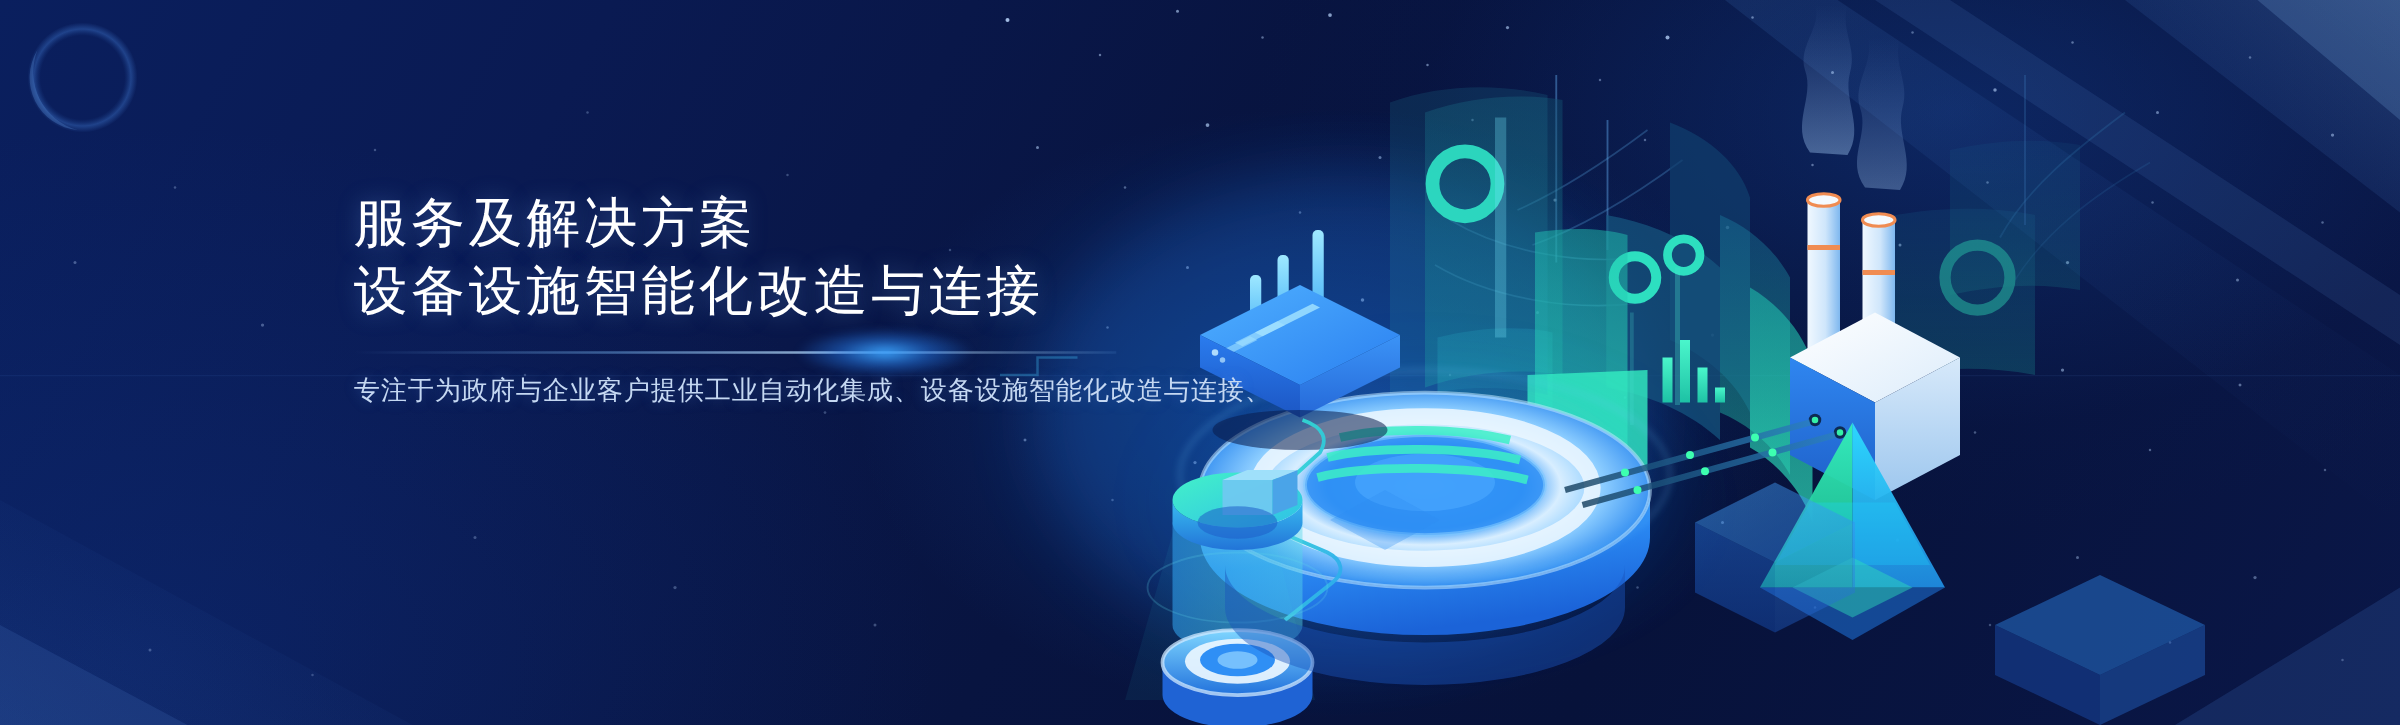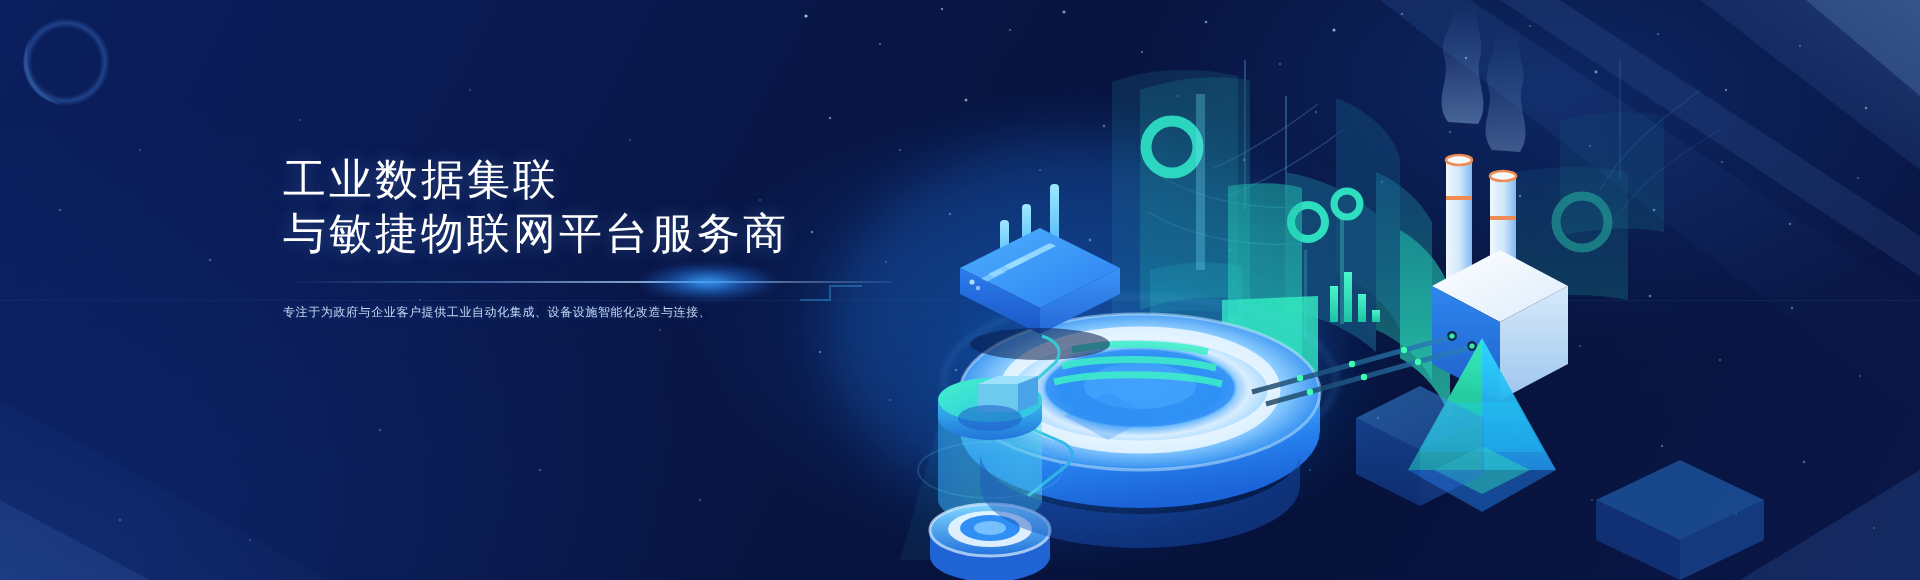--- a/index.html
+++ b/index.html
@@ -31,21 +31,21 @@
     position:relative; margin-top:21px; width:610px; height:2px;
     background:linear-gradient(90deg, rgba(120,190,255,0) 0%, rgba(130,195,255,0.42) 35%, rgba(190,225,255,0.75) 62%, rgba(120,190,255,0.10) 100%);
   }
   #divider-glow {
     position:absolute; left:330px; top:-25px; width:190px; height:52px;
     background:radial-gradient(ellipse 95px 26px at 50% 50%, rgba(60,165,255,0.95) 0%, rgba(40,130,245,0.45) 38%, rgba(20,80,200,0) 75%);
     filter:blur(3px);
   }
   #sub { margin-top:16px; }
   .sub-line {
-    color:#c5d8f2; font-size:12px; line-height:27px; letter-spacing:0.6px;
+    color:#c5d8f2; font-size:21px; line-height:27px; letter-spacing:0.6px;
     white-space:nowrap; text-shadow:0 0 10px rgba(80,140,230,0.35);
   }
 </style>
 </head>
 <body>
 
 <div id="banner">
 
   <div class="layer">
     <svg width="1920" height="580" viewBox="0 0 1920 580">
@@ -499,22 +499,22 @@
         <path d="M1064,416 L1108,392 L1152,416 L1108,440 Z" fill="#2f8cf2" opacity="0.35"></path>
       </g>
 
       <path d="M980,452 A160,62 0 0 0 1300,452 L1300,486 A160,62 0 0 1 980,486 Z" fill="#1a55bc" opacity="0.45"></path>
 
       <path d="M800,300 L830,300 L830,286 L862,286" fill="none" stroke="#3fb8ee" stroke-width="2" opacity="0.35"></path>
     </svg>
   </div>
 
   <div id="copy">
-    <div class="hl">工业数据集联</div>
-    <div class="hl">与敏捷物联网平台服务商</div>
+    <div class="hl">服务及解决方案</div>
+    <div class="hl">设备设施智能化改造与连接</div>
     <div id="divider">
       <div id="divider-glow"></div>
     </div>
     <div id="sub">
       <div class="sub-line">专注于为政府与企业客户提供工业自动化集成、设备设施智能化改造与连接、</div>
     </div>
   </div>
 
 </div>
 

